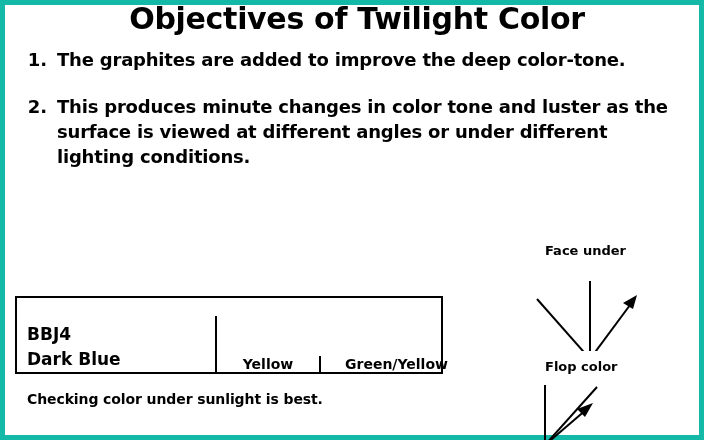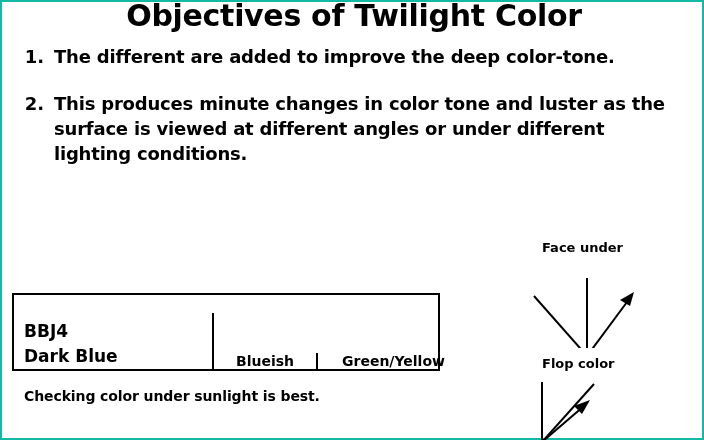--- a/index.html
+++ b/index.html
@@ -12,21 +12,21 @@
     background: #ffffff;
     font-family: "DejaVu Sans", sans-serif;
     color: #000000;
     overflow: hidden;
     position: relative;
   }
   .page {
     position: relative;
     width: 704px;
     height: 440px;
-    border: 2px solid #14b8a6;
+    border: 5px solid #14b8a6;
     box-sizing: border-box;
   }
   .title {
     position: absolute;
     top: -4px;
     left: 0;
     width: 704px;
     text-align: center;
     font-size: 30px;
     font-weight: bold;
@@ -146,36 +146,36 @@
 <body>
 
 <div class="page">
 
   <div class="title">Objectives of Twilight Color</div>
 
   <div class="list">
 
     <div class="item">
       <div class="item-num">1.</div>
-      <div class="item-text">The different are added to improve the deep color-tone.</div>
+      <div class="item-text">The graphites are added to improve the deep color-tone.</div>
     </div>
 
     <div class="item item-2">
       <div class="item-num">2.</div>
       <div class="item-text">This produces minute changes in color tone and luster as the surface is viewed at different angles or under different lighting conditions.</div>
     </div>
 
   </div>
 
   <div class="color-table">
     <div class="cell-code">
       <div class="code-line">BBJ4</div>
       <div class="code-line">Dark Blue</div>
     </div>
-    <div class="cell-mid">Blueish</div>
+    <div class="cell-mid">Yellow</div>
     <div class="cell-right">Green/Yellow</div>
   </div>
 
   <div class="footnote">Checking color under sunlight is best.</div>
 
   <div class="diagram">
 
     <div class="diagram-label lbl-face">Face under</div>
 
     <svg class="svg-top" width="200" height="92">

